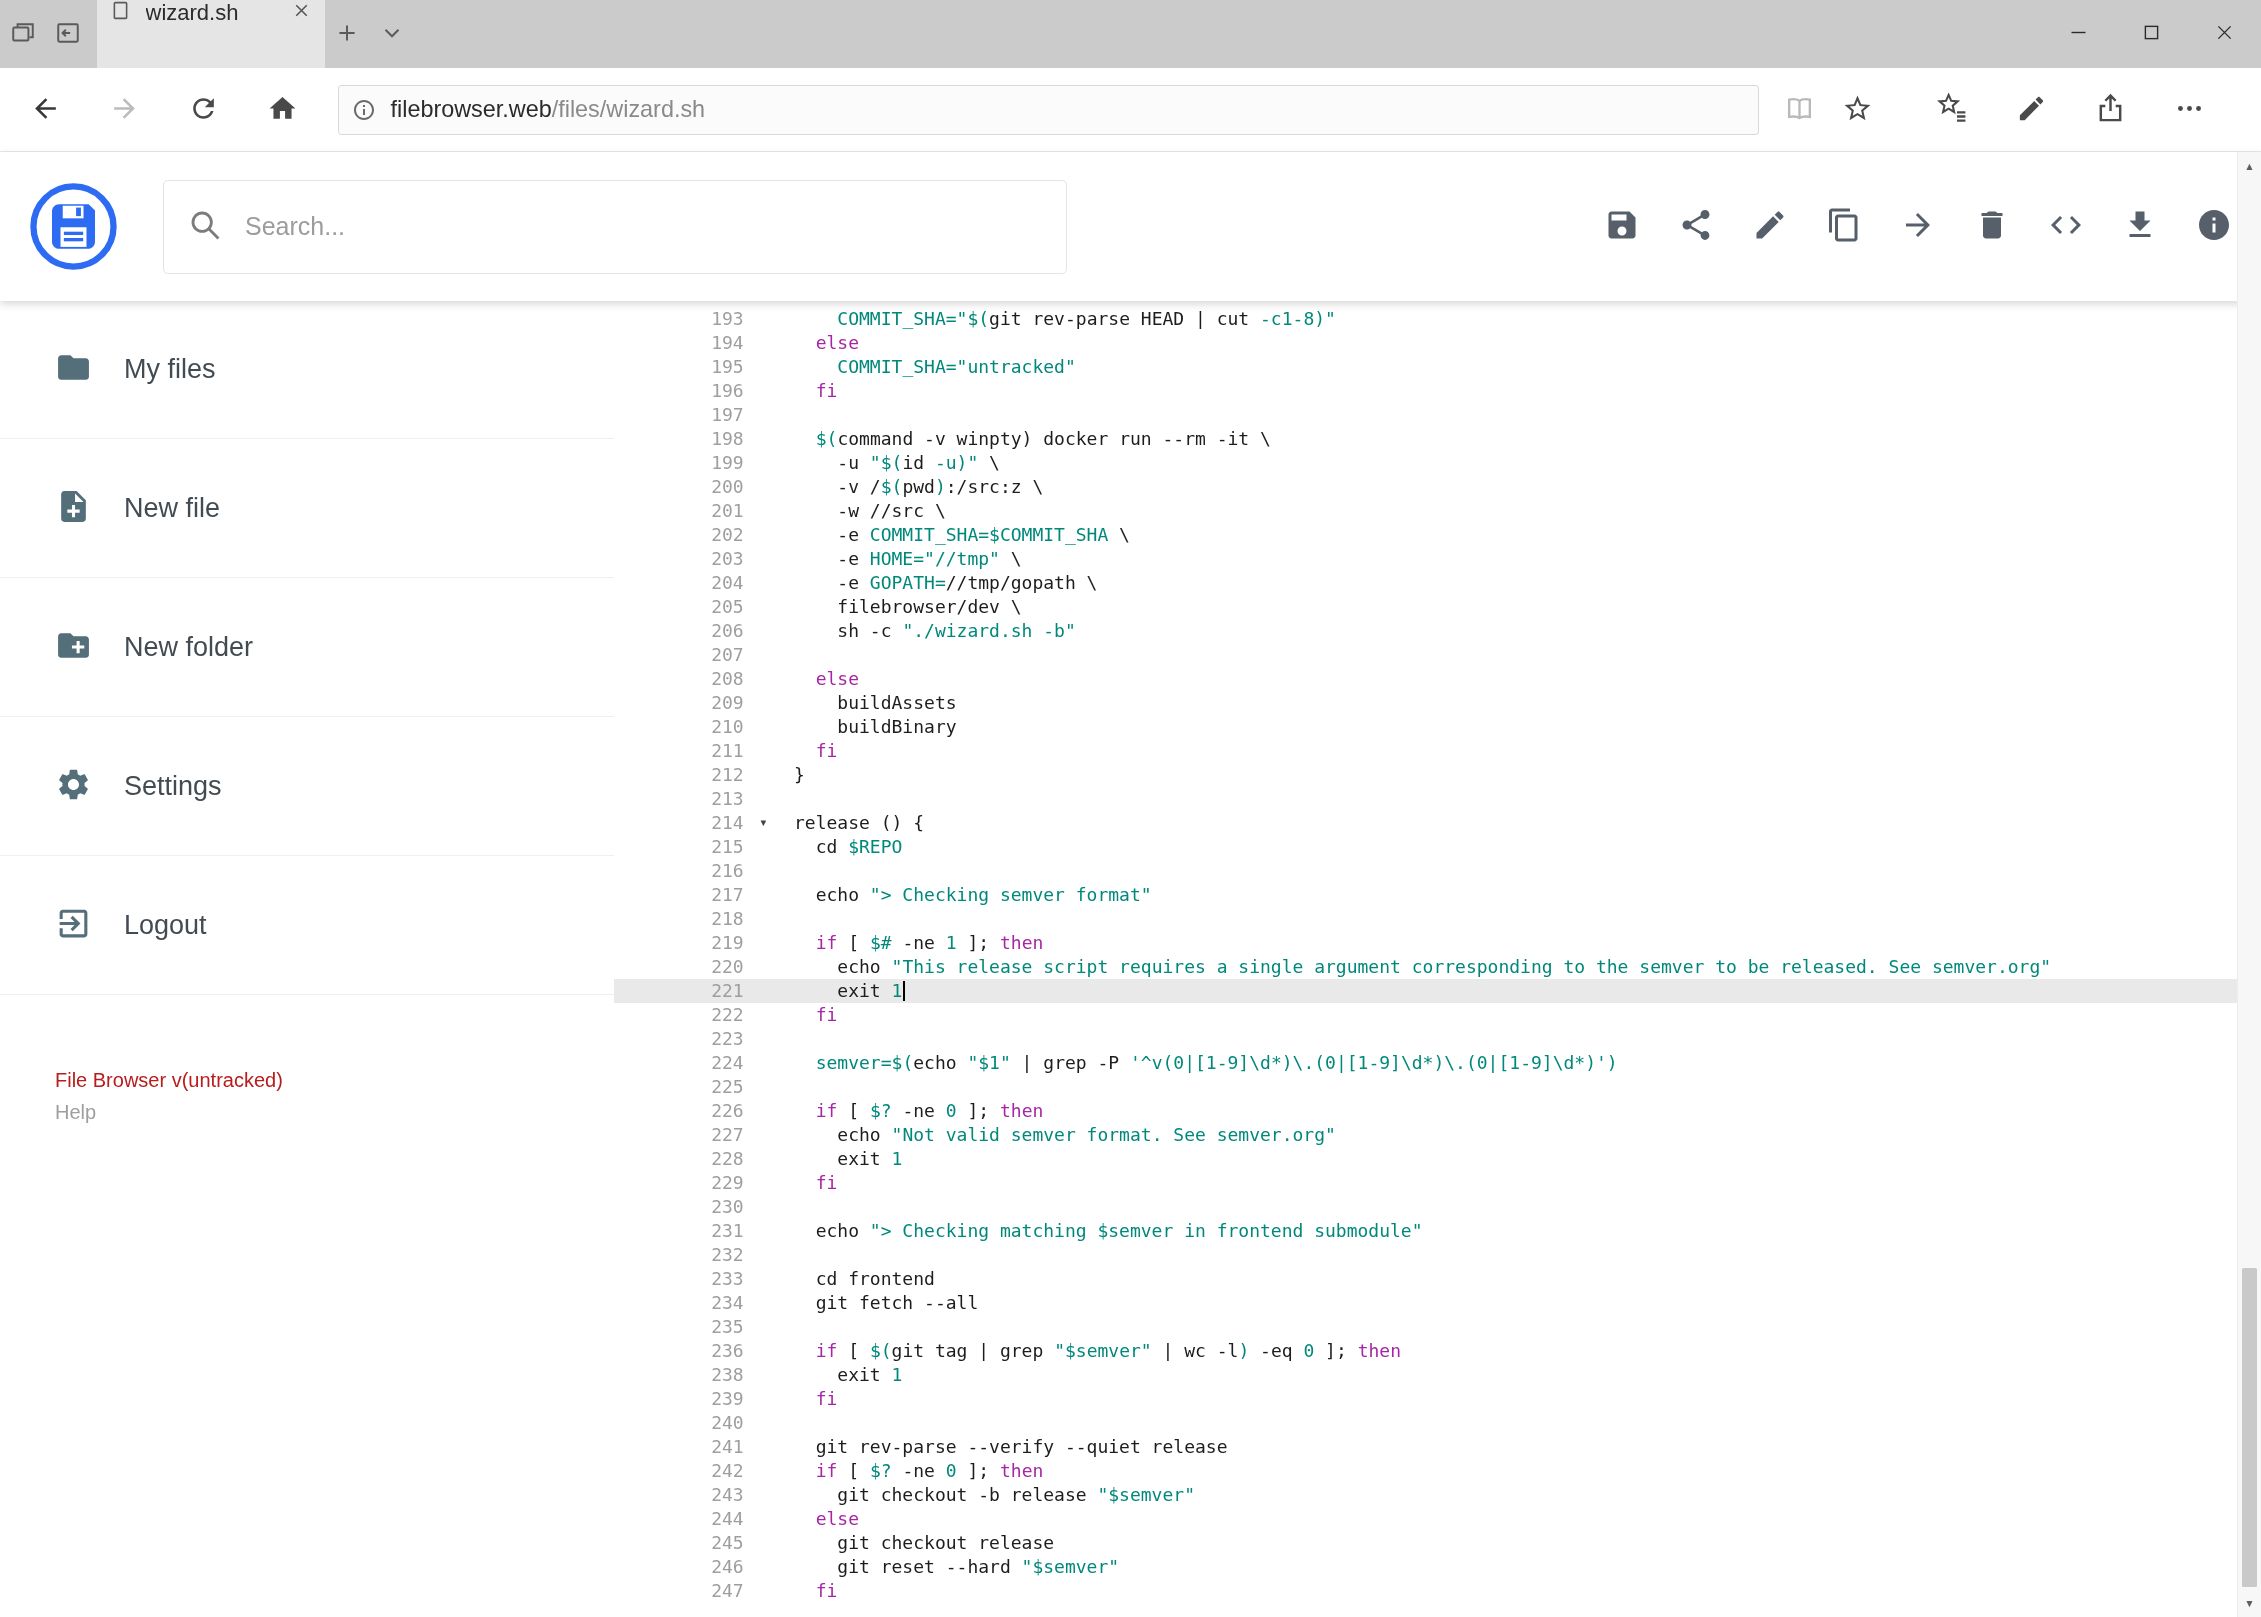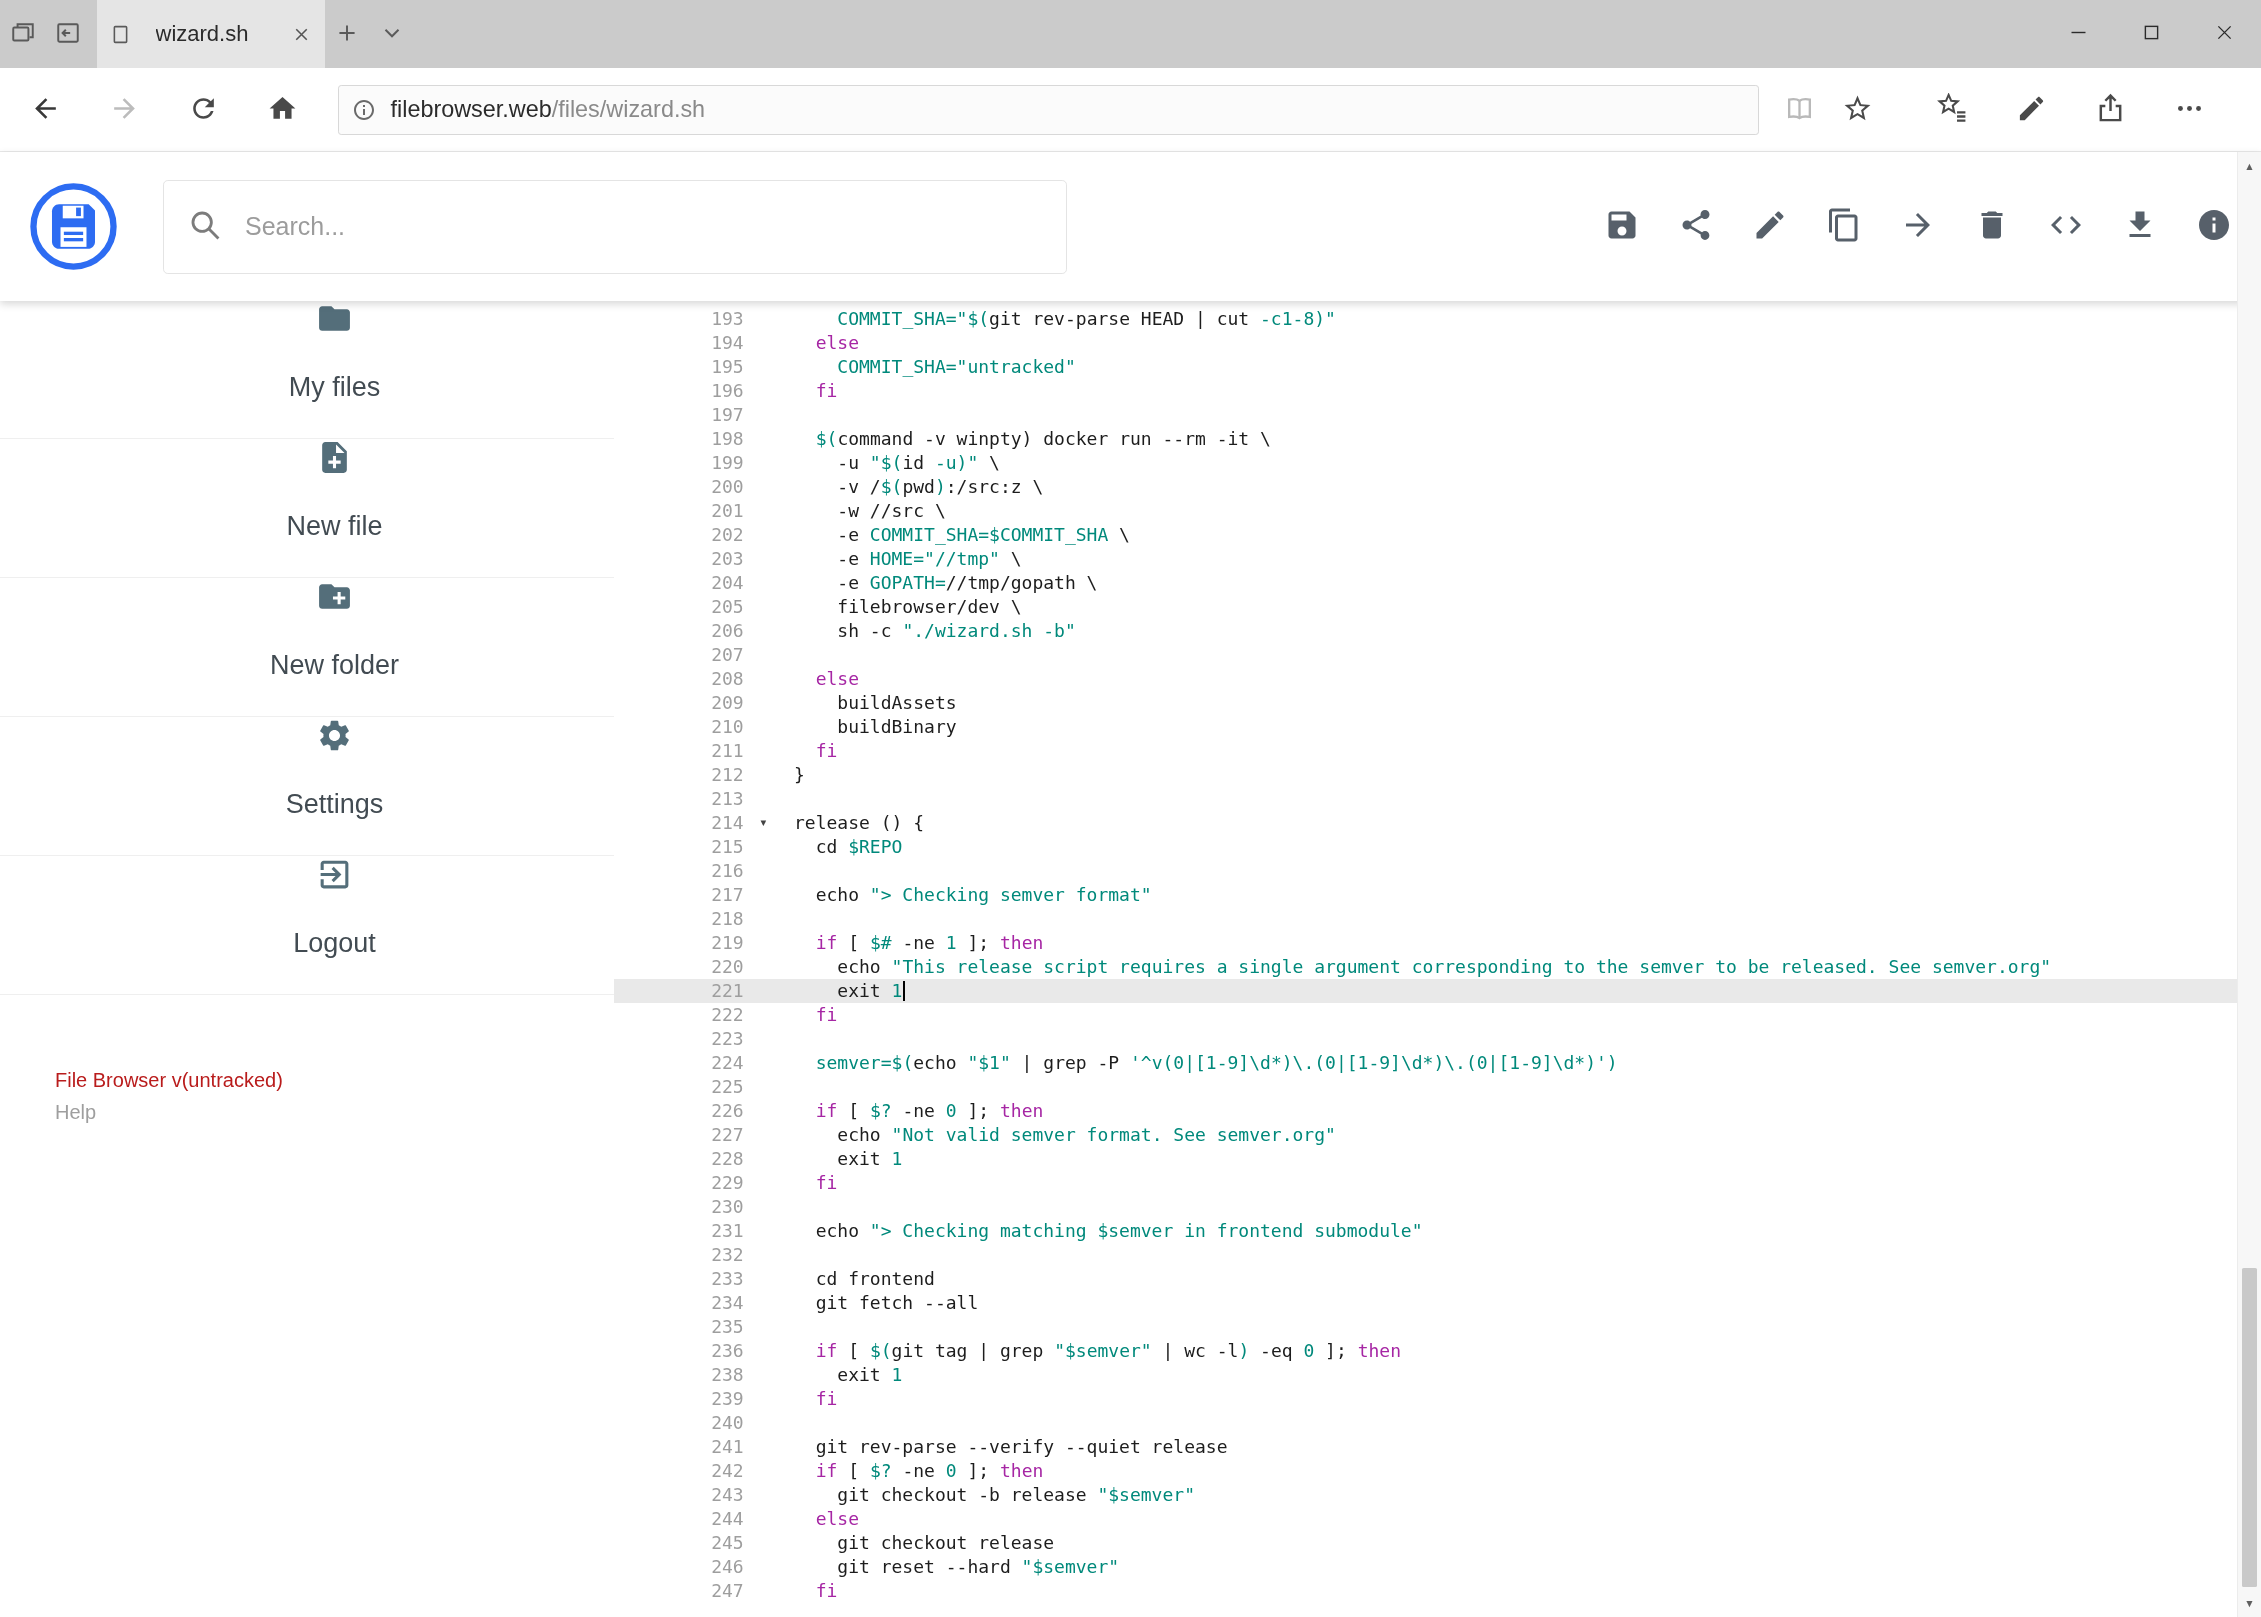--- a/index.html
+++ b/index.html
@@ -11,22 +11,22 @@
   }
 
   
   .tabbar {
     position:absolute; top:0; left:0; right:0; height:68px;
     background:#cbcbcb; display:flex; align-items:stretch;
   }
   .tb-btn { width:45px; display:flex; align-items:center; justify-content:center; cursor:pointer; }
   .tb-btn svg { width:26px; height:26px; }
   .tab {
-    width:228px; background:#e5e5e5; display:flex; align-items:center;
-    padding:0 13px; gap:25px; cursor:pointer; margin-left:6.5px;
+    width:228px; background:#e5e5e5; display:flex; align-items:flex-start;
+    padding:0 13px; gap:15px; cursor:pointer; margin-left:6.5px;
   }
   .tab-title { font-size:22px; color:#2b2b2b; flex:1; white-space:nowrap; overflow:hidden; }
   .tab-close svg, .favicon svg { width:21px; height:21px; display:block; }
   .win-controls { margin-left:auto; display:flex; }
   .wc { width:73px; display:flex; align-items:center; justify-content:center; cursor:pointer; }
   .wc svg { width:21px; height:21px; }
 
   
   .navbar {
     position:absolute; top:68px; left:0; right:0; height:84px;
@@ -69,21 +69,21 @@
   .hdr-actions { margin-left:auto; margin-right:29px; display:flex; gap:37px; align-items:center; }
   .hicon { width:37px; height:37px; cursor:pointer; display:flex; align-items:center; justify-content:center; }
   .hicon svg { width:36px; height:36px; }
 
   
   .main { position:absolute; top:300px; bottom:0; left:0; right:0; display:flex; background:#fff; }
 
   .sidebar { width:614px; flex:0 0 614px; }
   .sb-item {
     height:139px; display:flex; align-items:center; padding-left:55px; gap:32px;
-    border-bottom:1.6px solid #efefef; cursor:pointer;flex-direction:column;
+    border-bottom:1.6px solid #efefef; cursor:pointer;
   }
   .sb-item svg { width:37px; height:37px; flex:0 0 auto; }
   .sb-label { font-size:27px; color:#424b52; }
   .sb-footer { margin-top:69px; padding-left:55px; }
   .sb-version { font-size:20px; color:#b91c1c; line-height:32px; }
   .sb-help { font-size:20px; color:#9e9e9e; line-height:32px; cursor:pointer; }
 
   
   .editor {
     flex:1; position:relative; overflow:hidden; padding-top:6.5px;

